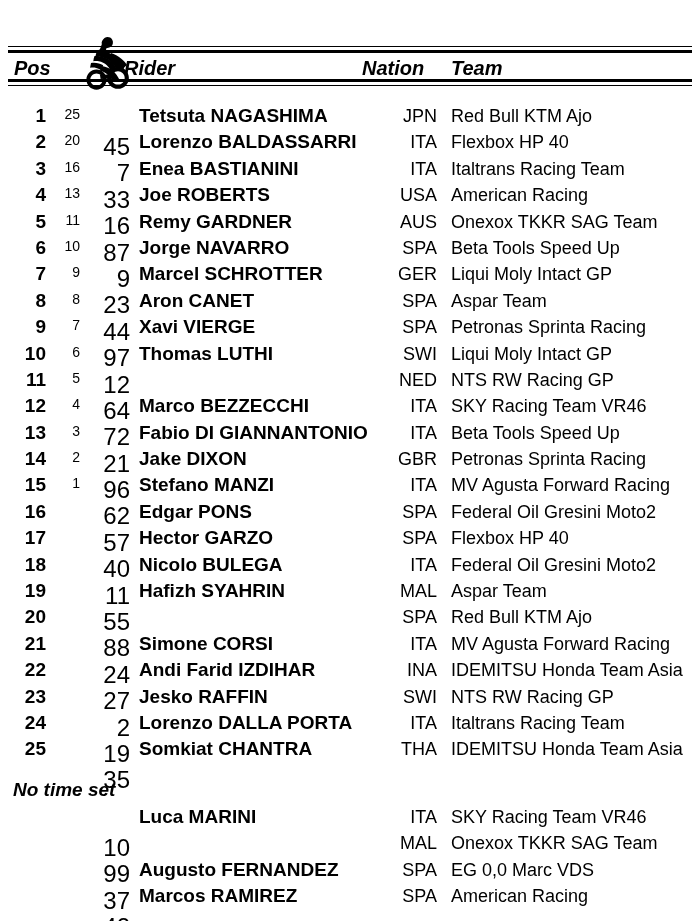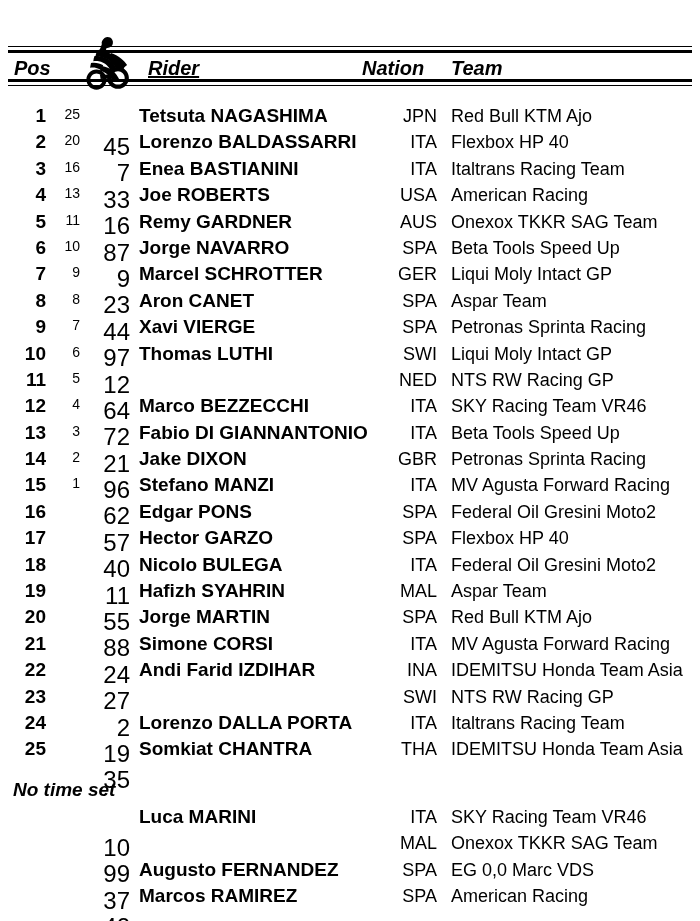--- a/index.html
+++ b/index.html
@@ -38,21 +38,21 @@
   .head-label {
     position: absolute;
     font-weight: bold;
     font-style: italic;
     font-size: 20px;
     line-height: 24px;
     white-space: nowrap;
     letter-spacing: 0px;
   }
   #head-pos    { left: 14px;  top: 21px; }
-  #head-rider  { left: 148px; top: 21px; text-decoration: underline; }
+  #head-rider  { left: 124px; top: 21px; }
   #head-nation { left: 362px; top: 21px; }
   #head-team   { left: 451px; top: 21px; }
 
   #moto-logo {
     position: absolute;
     left: 80px;
     top: 1px;
     width: 64px;
     height: 56px;
   }
@@ -334,41 +334,41 @@
     <div class="result-row">
       <div class="cell c-pos">19</div>
       <div class="cell c-num">55</div>
       <div class="cell c-name">Hafizh SYAHRIN</div>
       <div class="cell c-nation">MAL</div>
       <div class="cell c-team">Aspar Team</div>
     </div>
     <div class="result-row">
       <div class="cell c-pos">20</div>
       <div class="cell c-num">88</div>
-      <div class="cell c-name">Jorge MARTIN</div>
       <div class="cell c-nation">SPA</div>
       <div class="cell c-team">Red Bull KTM Ajo</div>
     </div>
     <div class="result-row">
       <div class="cell c-pos">21</div>
       <div class="cell c-num">24</div>
       <div class="cell c-name">Simone CORSI</div>
       <div class="cell c-nation">ITA</div>
       <div class="cell c-team">MV Agusta Forward Racing</div>
     </div>
     <div class="result-row">
       <div class="cell c-pos">22</div>
       <div class="cell c-num">27</div>
       <div class="cell c-name">Andi Farid IZDIHAR</div>
       <div class="cell c-nation">INA</div>
       <div class="cell c-team">IDEMITSU Honda Team Asia</div>
     </div>
     <div class="result-row">
       <div class="cell c-pos">23</div>
       <div class="cell c-num">2</div>
+      <div class="cell c-name">Jesko RAFFIN</div>
       <div class="cell c-nation">SWI</div>
       <div class="cell c-team">NTS RW Racing GP</div>
     </div>
     <div class="result-row">
       <div class="cell c-pos">24</div>
       <div class="cell c-num">19</div>
       <div class="cell c-name">Lorenzo DALLA PORTA</div>
       <div class="cell c-nation">ITA</div>
       <div class="cell c-team">Italtrans Racing Team</div>
     </div>

